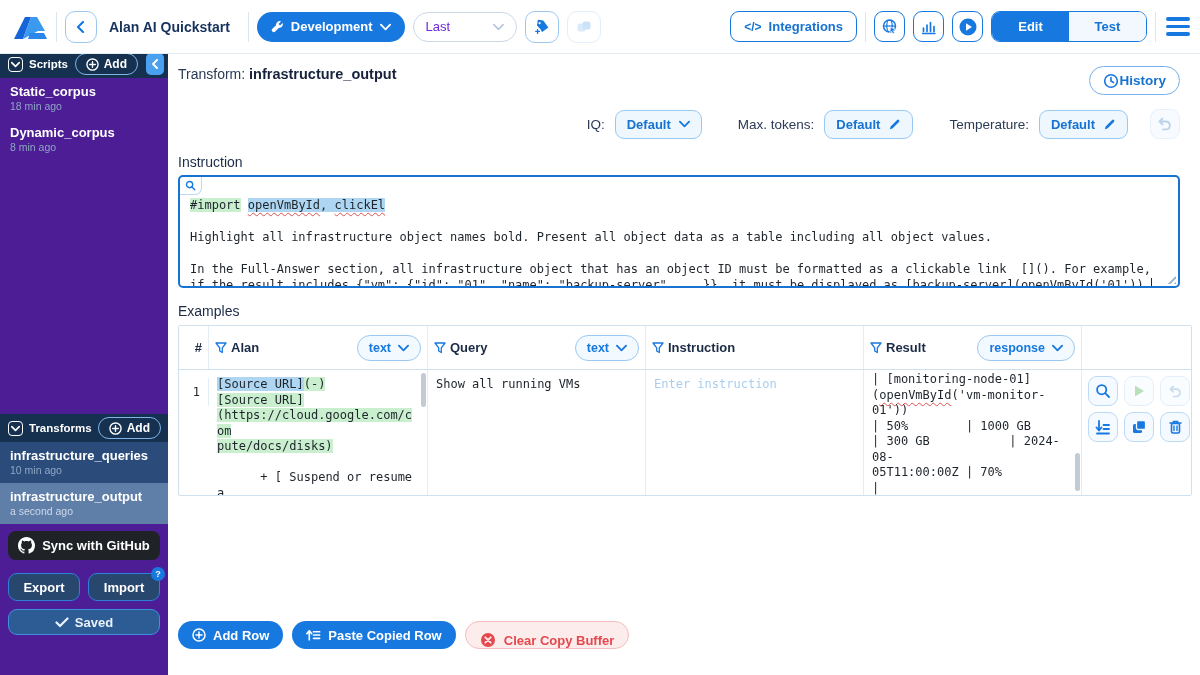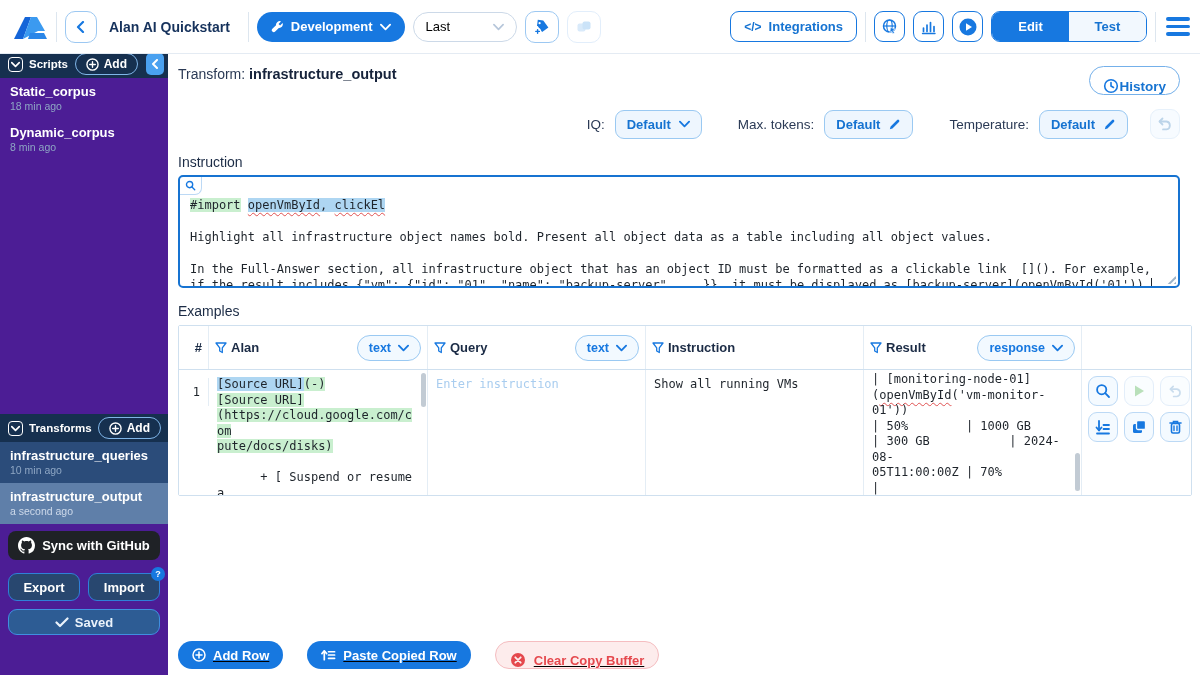--- a/index.html
+++ b/index.html
@@ -10,21 +10,21 @@
   
   .topbar { position:absolute; left:0; top:0; width:1200px; height:54px; background:#fff;
     border-bottom:1px solid #e4ebf3; display:flex; align-items:center; padding:0 8px 0 10px; gap:8px; z-index:5; }
   .vdiv { width:1px; height:30px; background:#dde6ef; }
   .back-btn { width:32px; height:32px; border:1.5px solid #9cc8f2; border-radius:10px; background:#fff;
     display:flex; align-items:center; justify-content:center; color:#1778e0; }
   .tb-title { font-size:14px; font-weight:700; color:#16325c; padding:0 10px 0 4px; }
   .dev-pill { height:30px; background:#1778e0; color:#fff; border-radius:16px; border:none;
     display:flex; align-items:center; gap:7px; padding:0 14px; font-size:13px; font-weight:700; }
   .last-dd { height:30px; width:104px; border:1.5px solid #ccd9e8; border-radius:16px; background:#fff;
-    display:flex; align-items:center; justify-content:space-between; padding:0 12px; font-size:13px; color:#000000; }
+    display:flex; align-items:center; justify-content:space-between; padding:0 12px; font-size:13px; color:#6d28d9; }
   .sq-btn { width:34px; height:32px; border:1.5px solid #9cc8f2; border-radius:10px; background:#fff;
     display:flex; align-items:center; justify-content:center; }
   .sq-btn.disabled { border-color:#e2eefb; }
   .tb-right { margin-left:auto; display:flex; align-items:center; gap:8px; }
   .integrations-btn { height:31px; border:1.5px solid #1778e0; border-radius:9px; background:#fff; color:#1673d1;
     display:flex; align-items:center; gap:7px; padding:0 13px; font-size:13px; font-weight:700; }
   .icon-btn { width:31px; height:31px; border:1.5px solid #1778e0; border-radius:9px; background:#fff; color:#1673d1;
     display:flex; align-items:center; justify-content:center; }
   .segmented { display:flex; border:1.5px solid #1778e0; border-radius:9px; overflow:hidden; height:31px; }
   .segmented .seg { width:77px; display:flex; align-items:center; justify-content:center;
@@ -62,21 +62,21 @@
   .saved-btn { margin:8px 8px 0; height:26px; background:#2d5c94; border:1.5px solid #3f8fe0; border-radius:9px; color:#eaf2fb;
     font-size:13px; font-weight:700; display:flex; align-items:center; justify-content:center; gap:6px; flex:0 0 auto; }
   .side-bottom { flex:0 0 70px; }
 
   
   .main { position:absolute; left:168px; top:54px; width:1032px; height:621px; background:#fff; padding:12px 20px 0 10px; }
   .main-head { display:flex; align-items:flex-start; }
   .t-title { font-size:14px; color:#2b3a55; }
   .t-title b { font-size:14.5px; color:#16233b; }
   .history-btn { margin-left:auto; height:29px; border:1.5px solid #74b0ea; border-radius:16px; background:#fff; color:#1673d1;
-    display:flex; align-items:flex-end; padding:0 13px; font-size:13.5px; font-weight:700; }
+    display:flex; align-items:center; padding:0 13px; font-size:13.5px; font-weight:700; }
   .controls { display:flex; align-items:center; justify-content:flex-end; gap:10px; margin-top:14px; height:30px; }
   .ctl-label { font-size:13.5px; color:#2b3a55; }
   .ctl-gap { width:16px; }
   .pill-light { height:29px; min-width:80px; border:1.5px solid #9ac9f2; border-radius:9px; background:#eef6fe; color:#1673d1;
     display:flex; align-items:center; justify-content:space-between; gap:8px; padding:0 11px; font-size:13px; font-weight:700; }
   .undo-top { width:30px; height:30px; border:1.5px solid #e7f1fb; border-radius:9px; background:#f7fbff;
     display:flex; align-items:center; justify-content:center; margin-left:12px; }
   .sec-label { font-size:14px; color:#1b2b45; margin-top:15px; }
 
   .instr-box { position:relative; margin-top:5px; height:113px; border:2px solid #1673d1; border-radius:5px;
@@ -109,21 +109,21 @@
   .idx-num { font-family:"DejaVu Sans Mono", monospace; font-size:12px; color:#1e242b; align-self:flex-start; margin-top:8px; }
   .cell-mono { font-family:"DejaVu Sans Mono", monospace; font-size:12px; line-height:15.5px; color:#1e242b; white-space:pre-wrap; word-break:break-word; }
   .placeholder { color:#a9cdef; }
   .scroll-thumb { position:absolute; right:1px; width:5px; border-radius:3px; background:#c2cbd4; }
   .act-cell { padding:6px 6px; display:grid; grid-template-columns:repeat(3,30px); grid-auto-rows:30px; gap:6px; align-content:start; }
   .act-btn { width:30px; height:30px; border:1.5px solid #bcd9f5; border-radius:9px; background:#f4faff;
     display:flex; align-items:center; justify-content:center; }
   .act-btn.dis { border-color:#e3eefa; background:#fafdff; }
 
   
-  .bottom-row { position:absolute; left:10px; bottom:6px; display:flex; gap:24px;text-decoration:underline; }
+  .bottom-row { position:absolute; left:10px; bottom:26px; display:flex; gap:9px; }
   .btn-blue { height:28px; background:#1778e0; border:none; border-radius:15px; color:#fff;
     display:flex; align-items:center; gap:7px; padding:0 14px; font-size:13px; font-weight:700; }
   .btn-red { height:28px; background:#fdecec; border:1.5px solid #f5bdc0; border-radius:15px; color:#e5484d;
     display:flex; align-items:flex-end; gap:8px; padding:0 14px; font-size:13px; font-weight:700; }
 </style>
 </head>
 <body>
 
 <div class="topbar">
   <svg width="38" height="32" viewBox="0 0 38 32">
@@ -415,25 +415,25 @@
         <div class="cell-mono"><span class="hl-blue">[Source URL]</span><span class="hl-green">(-)</span><span>
 </span><span class="hl-green">[Source URL]
 (https://cloud.google.com/com
 pute/docs/disks)</span><span>
 
       + [ Suspend or resume a
 VM ]
 (https://cloud.google.com/com</span></div>
         <div class="scroll-thumb" style="top:3px; height:34px;"></div>
       </div>
+      <div class="bcell c-q">
+        <div class="cell-mono">Show all running VMs</div>
+      </div>
       <div class="bcell c-ins">
         <div class="cell-mono placeholder">Enter instruction</div>
-      </div>
-      <div class="bcell c-q">
-        <div class="cell-mono">Show all running VMs</div>
       </div>
       <div class="bcell c-res">
         <div class="cell-mono" style="margin-top:-5px;"><span>| [monitoring-node-01]
 (</span><span class="sq">openVmById</span><span>('vm-monitor-01'))
 | 50%        | 1000 GB
 | 300 GB           | 2024-08-
 05T11:00:00Z | 70%          |
 running |
 
 </span><span class="hl-blue">[[Links]]</span><span>

